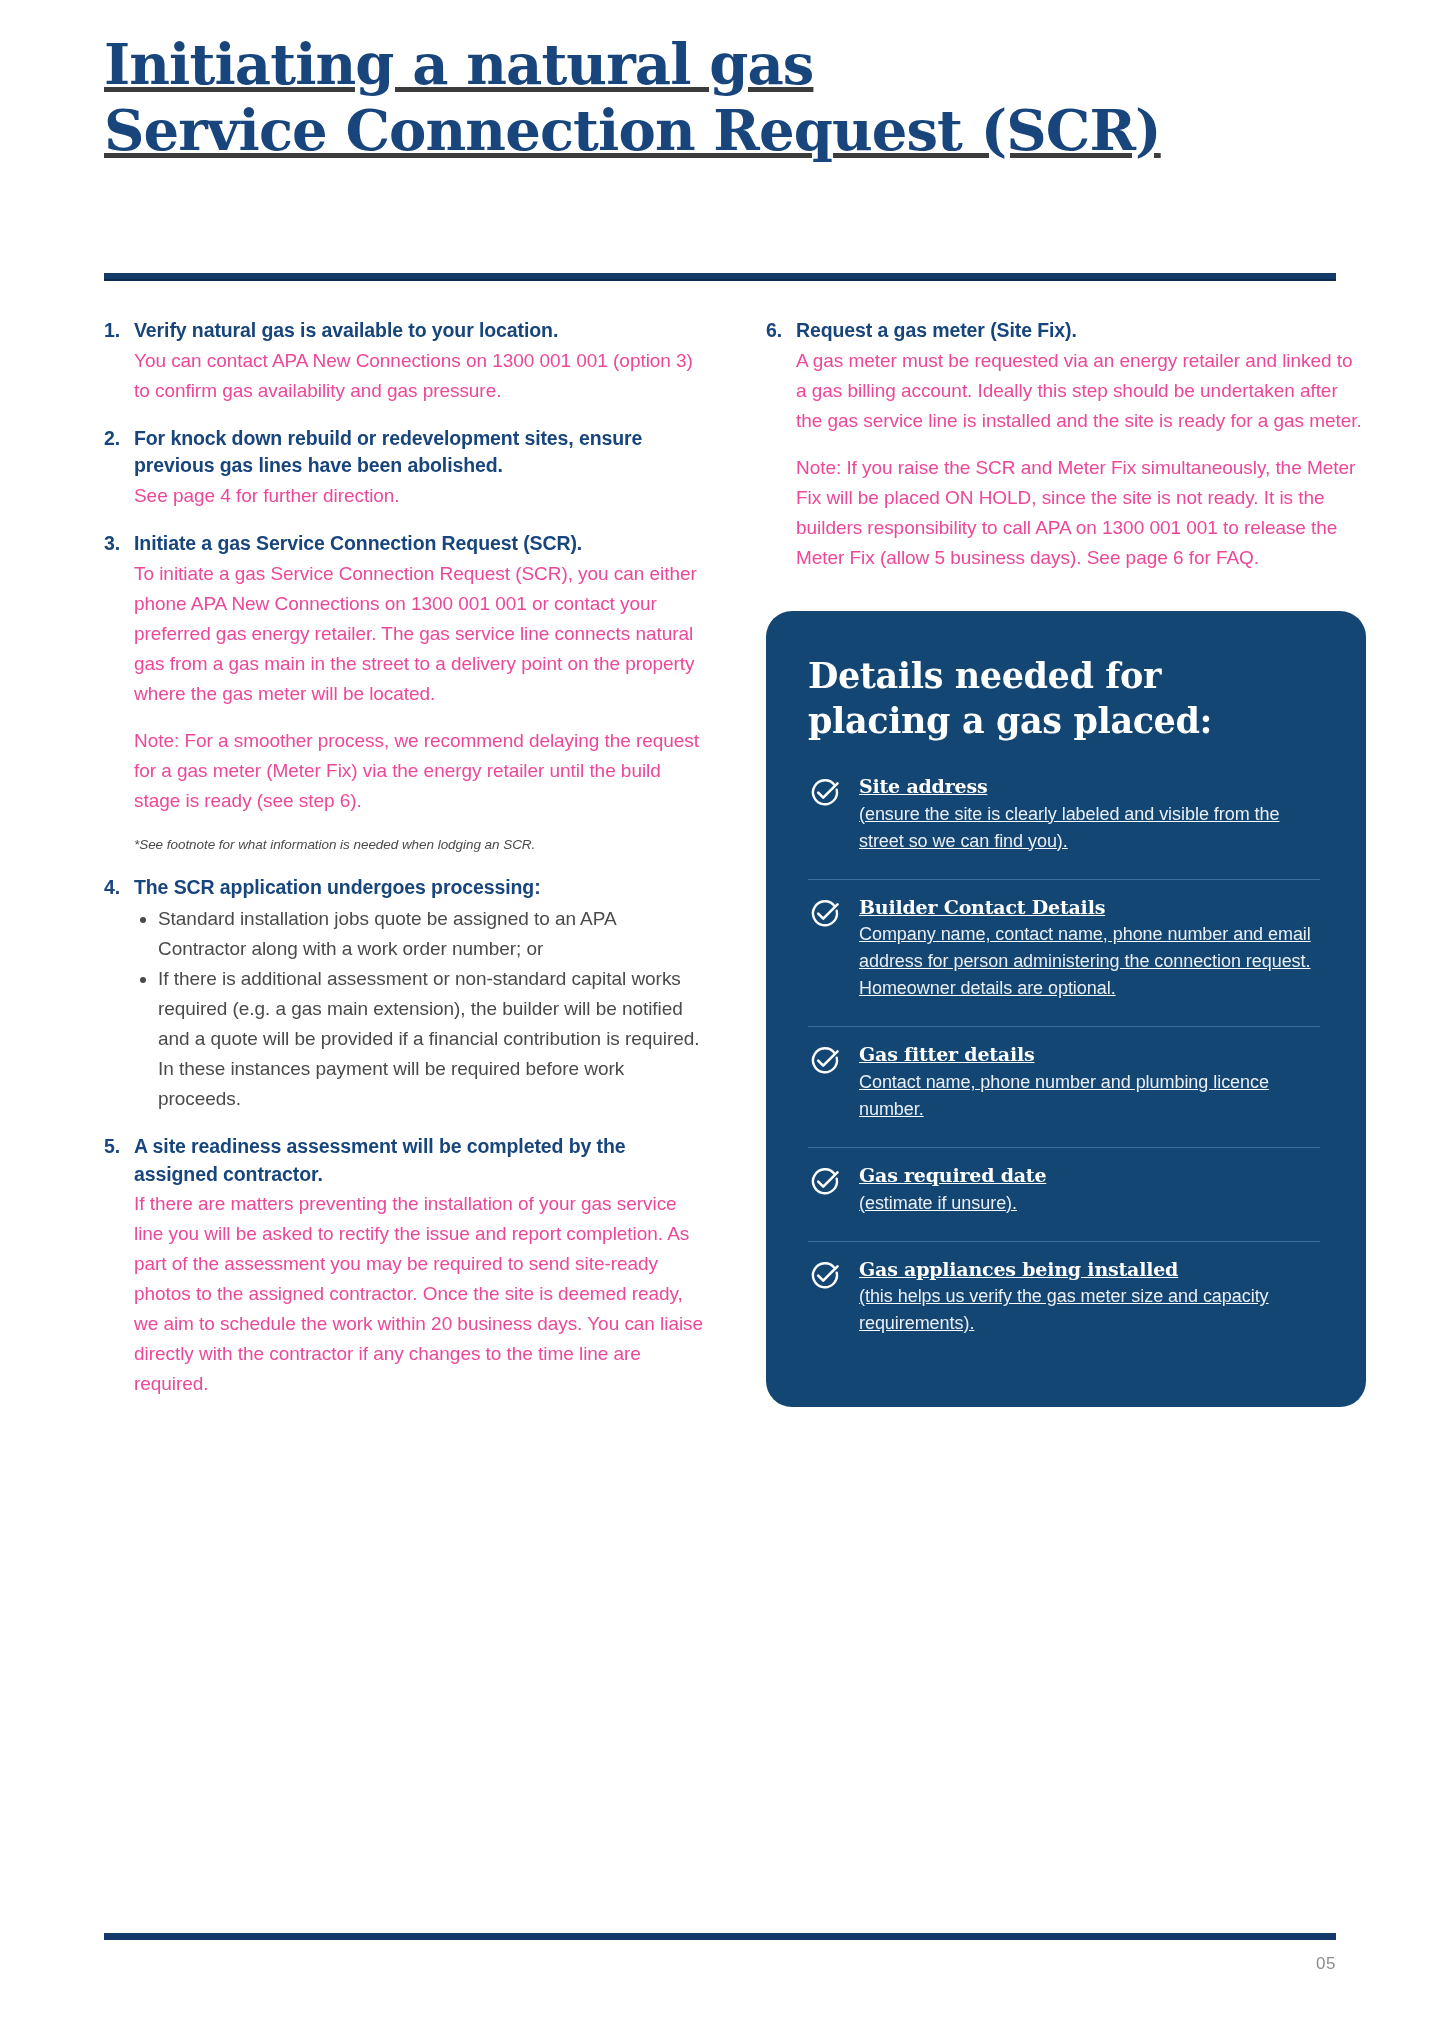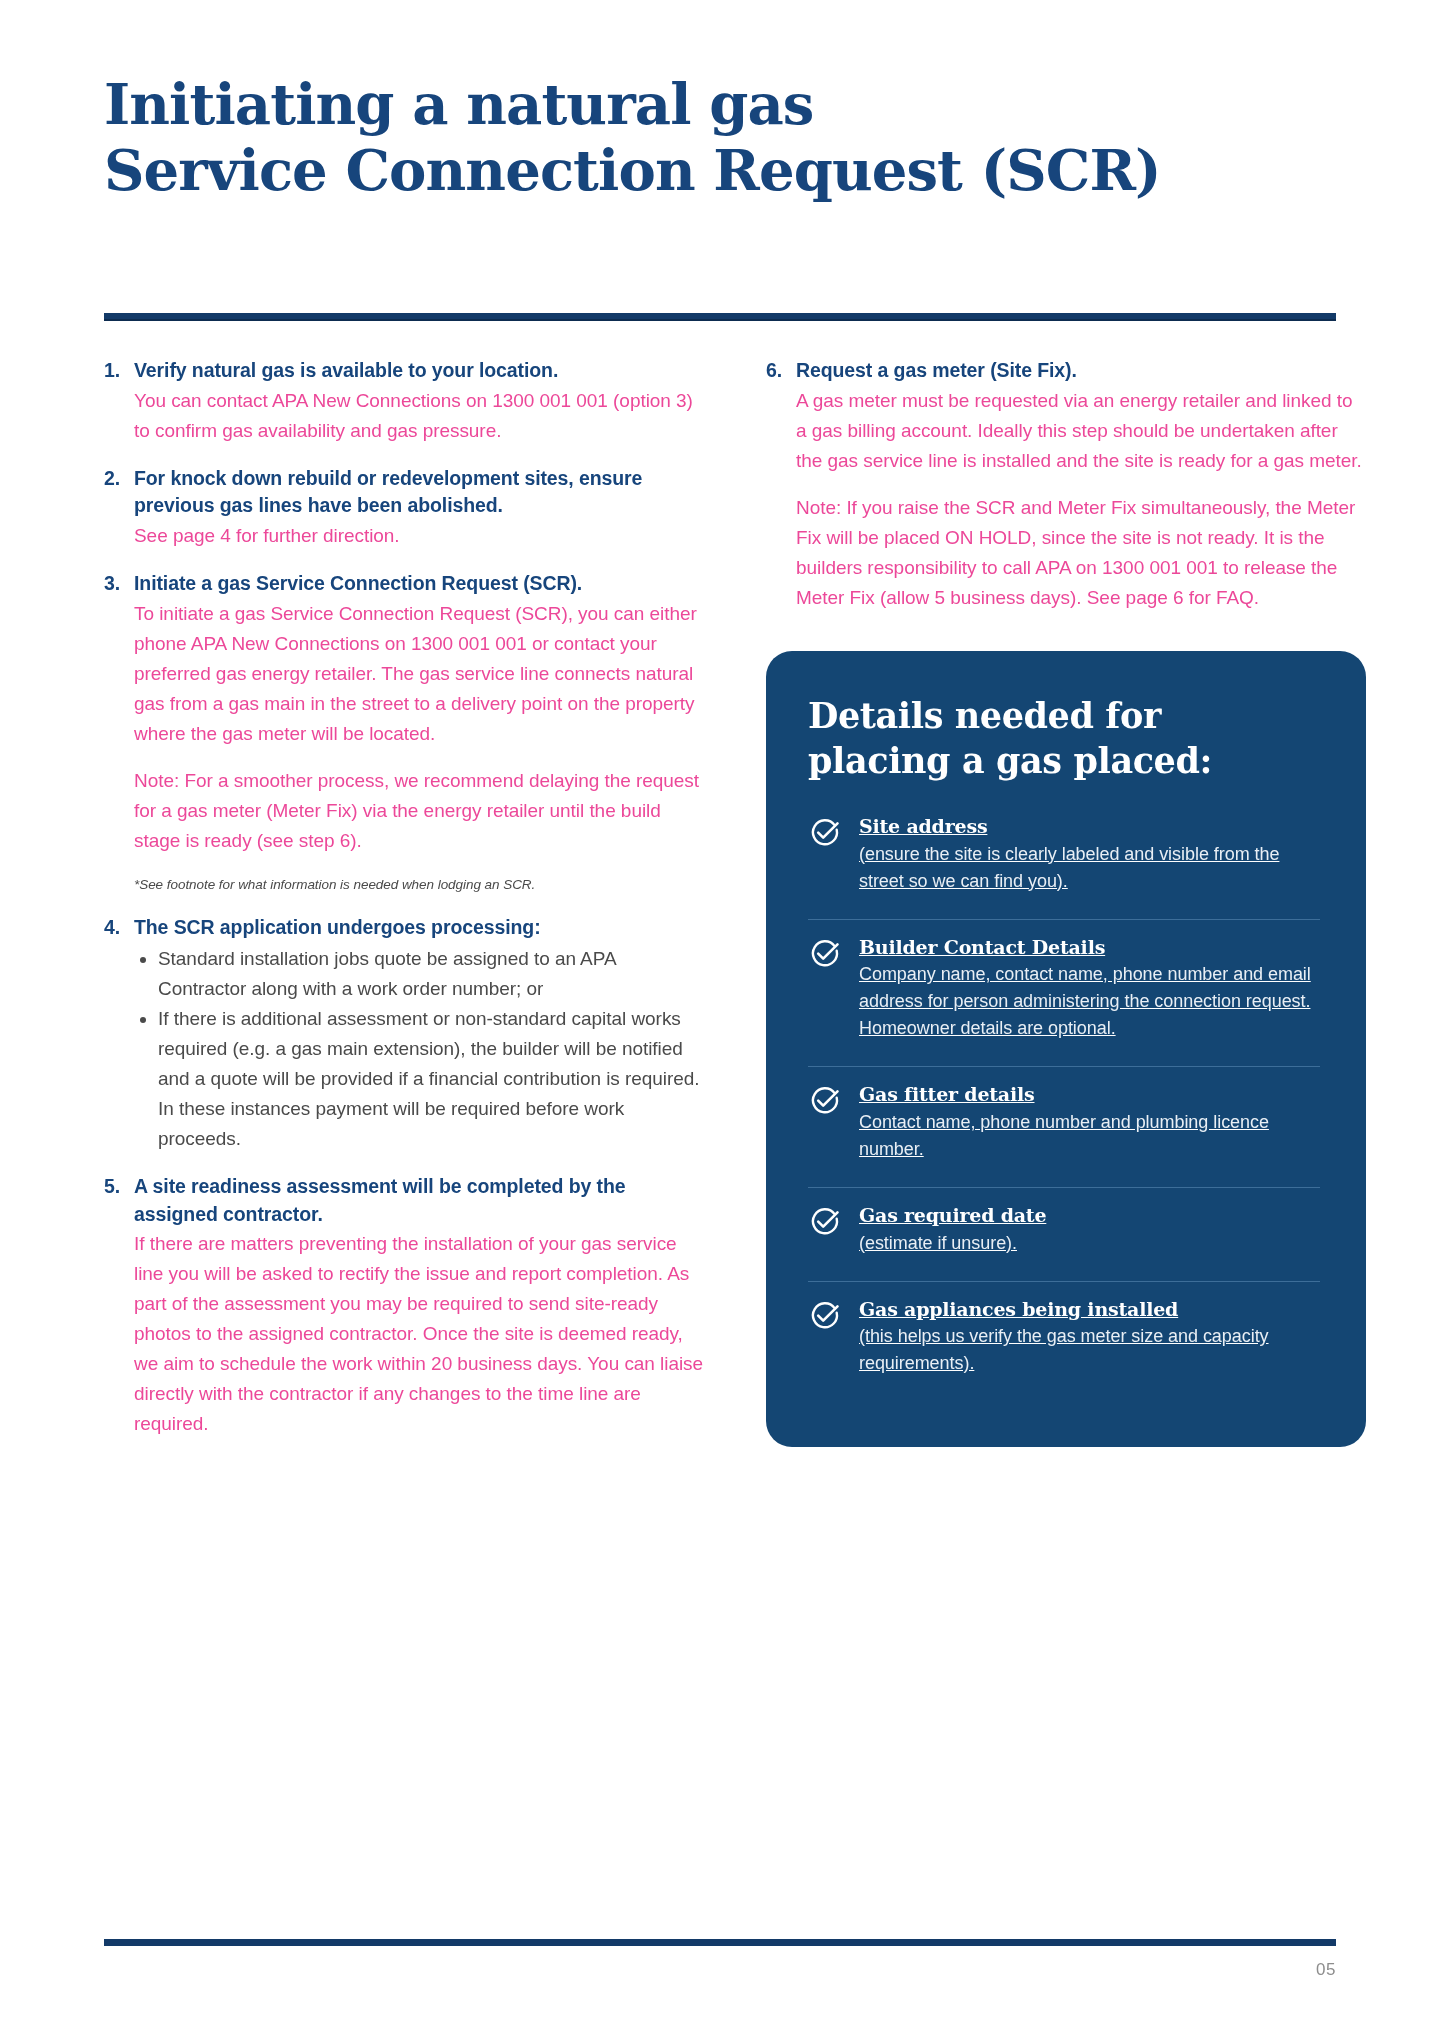--- a/index.html
+++ b/index.html
@@ -20,21 +20,22 @@
     width: 1440px;
     height: 2036px;
     box-sizing: border-box;
     padding: 0 104px;
     background: #ffffff;
     overflow: hidden;
   }
 
   
   .title-block {
-    padding-top: 72px;
+    padding-top: 32px;
+    text-decoration: underline;
   }
   .title-line {
     font-family: "DejaVu Serif", "Liberation Serif", serif;
     font-weight: 700;
     font-size: 56px;
     line-height: 1.17;
     letter-spacing: -0.9px;
     color: #17457c;
     white-space: nowrap;
   }
@@ -180,21 +181,21 @@
     color: #e9eff5;
     margin-top: 2px;
     letter-spacing: -0.05px;
   }
 
   
   .footer {
     position: absolute;
     left: 104px;
     right: 104px;
-    bottom: 56px;
+    bottom: 62px;
   }
   .bottom-rule {
     height: 7px;
     background: #133a68;
   }
   .page-number {
     text-align: right;
     font-size: 17px;
     color: #8d8d8d;
     margin-top: 14px;

